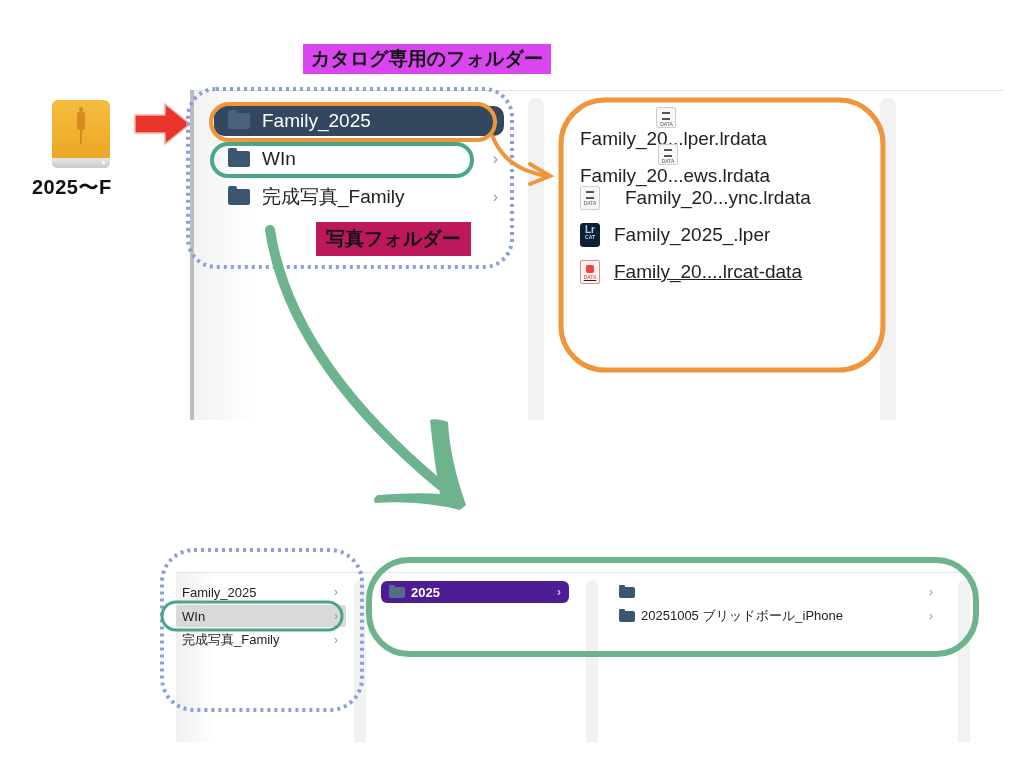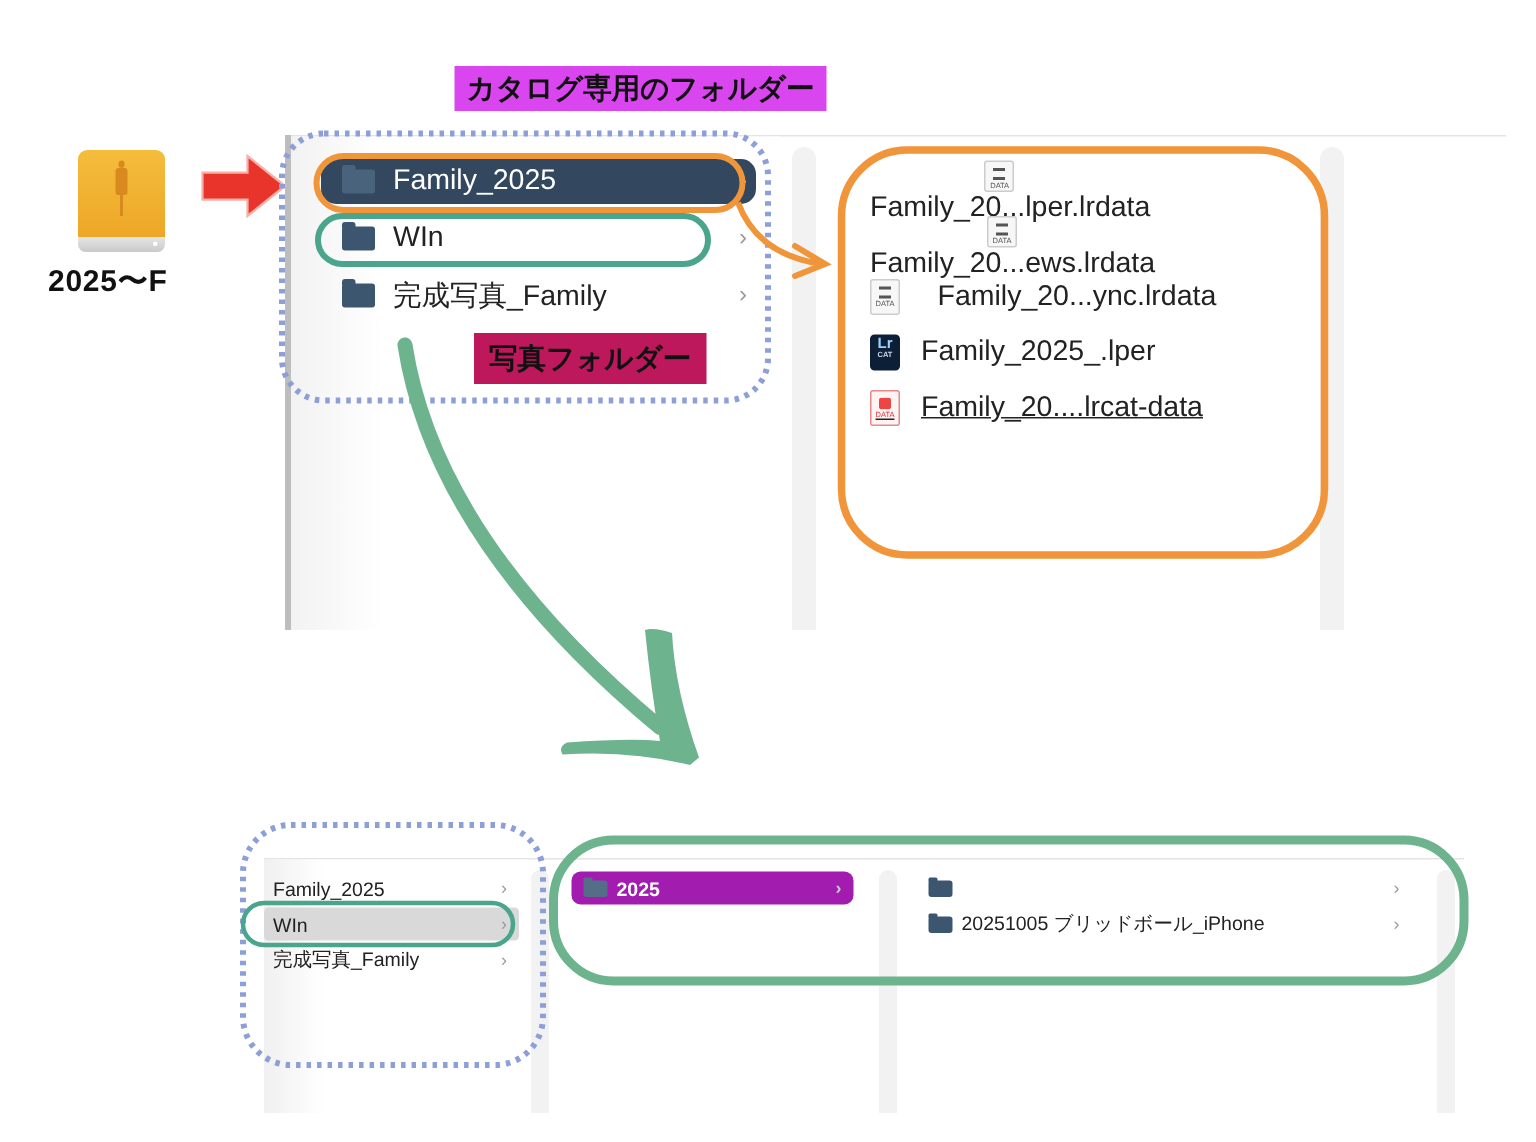--- a/index.html
+++ b/index.html
@@ -48,21 +48,21 @@
   
   .bot-win { left: 176px; top: 572px; width: 800px; height: 170px; }
   .bot-win .topline { position:absolute; left:0; top:0; width:800px; height:1px; background:#e4e4e4; }
   .bcol1 { position:absolute; left:0; top:1px; width:176px; height:169px; background: linear-gradient(90deg, #f0f0f0 0px, #ffffff 40px); }
   .bscroll1 { position:absolute; left:178px; top:8px; width:12px; height:162px; background:#f2f2f2; border-radius:6px 6px 0 0; }
   .bscroll2 { position:absolute; left:410px; top:8px; width:12px; height:162px; background:#f2f2f2; border-radius:6px 6px 0 0; }
   .bscroll3 { position:absolute; left:782px; top:8px; width:12px; height:162px; background:#f2f2f2; border-radius:6px 6px 0 0; }
   .row-sm { position:absolute; height:22px; display:flex; align-items:center; font-size:13px; color:#222; }
   .row-sm .chev { position:absolute; right:8px; font-size:12px; color:#999; }
   .row-sm.gray { background:#d9d9d9; border-radius:3px; }
-  .row-sm.sel { background:#a21caf; color:#fff; border-radius:6px; font-weight:bold; }
+  .row-sm.sel { background:#4c1d95; color:#fff; border-radius:6px; font-weight:bold; }
   .row-sm.sel .chev { color:#c5cbd2; }
   .folder-sm { width:16px; height:11px; background:#3d5670; border-radius:2px; margin: 0 6px 0 8px; position:relative; }
   .folder-sm::before { content:""; position:absolute; left:0; top:-2px; width:6px; height:3px; background:#3d5670; border-radius:1px 1px 0 0; }
   .row-sm.sel .folder-sm, .row-sm.sel .folder-sm::before { background:#556e88; }
 
   svg.overlay { position:absolute; left:0; top:0; width:1024px; height:761px; pointer-events:none; }
 </style>
 </head>
 <body>
 

